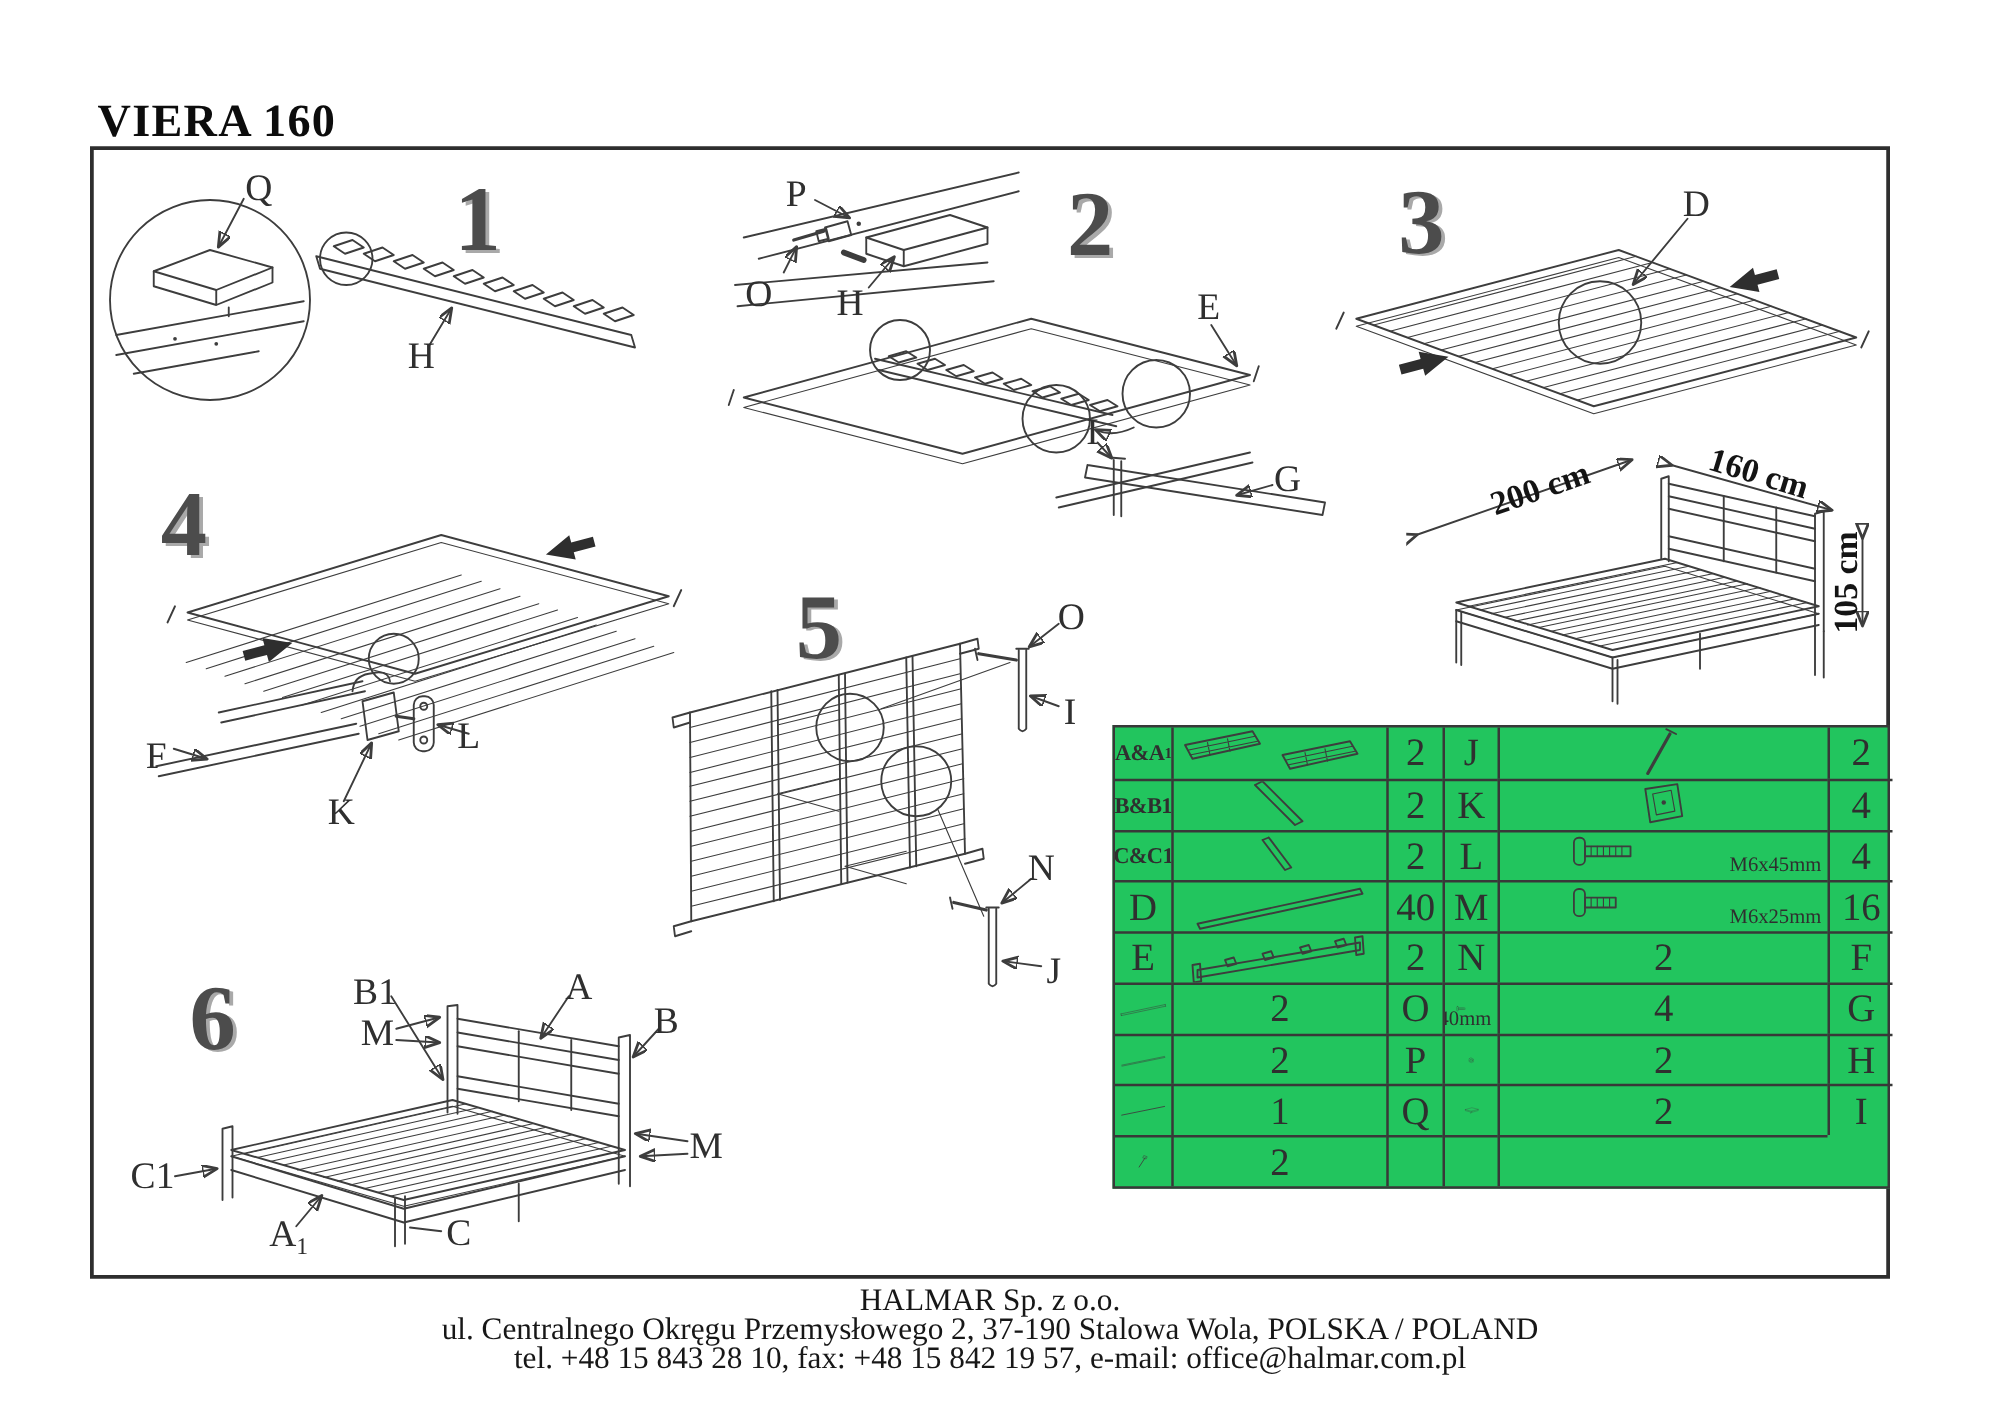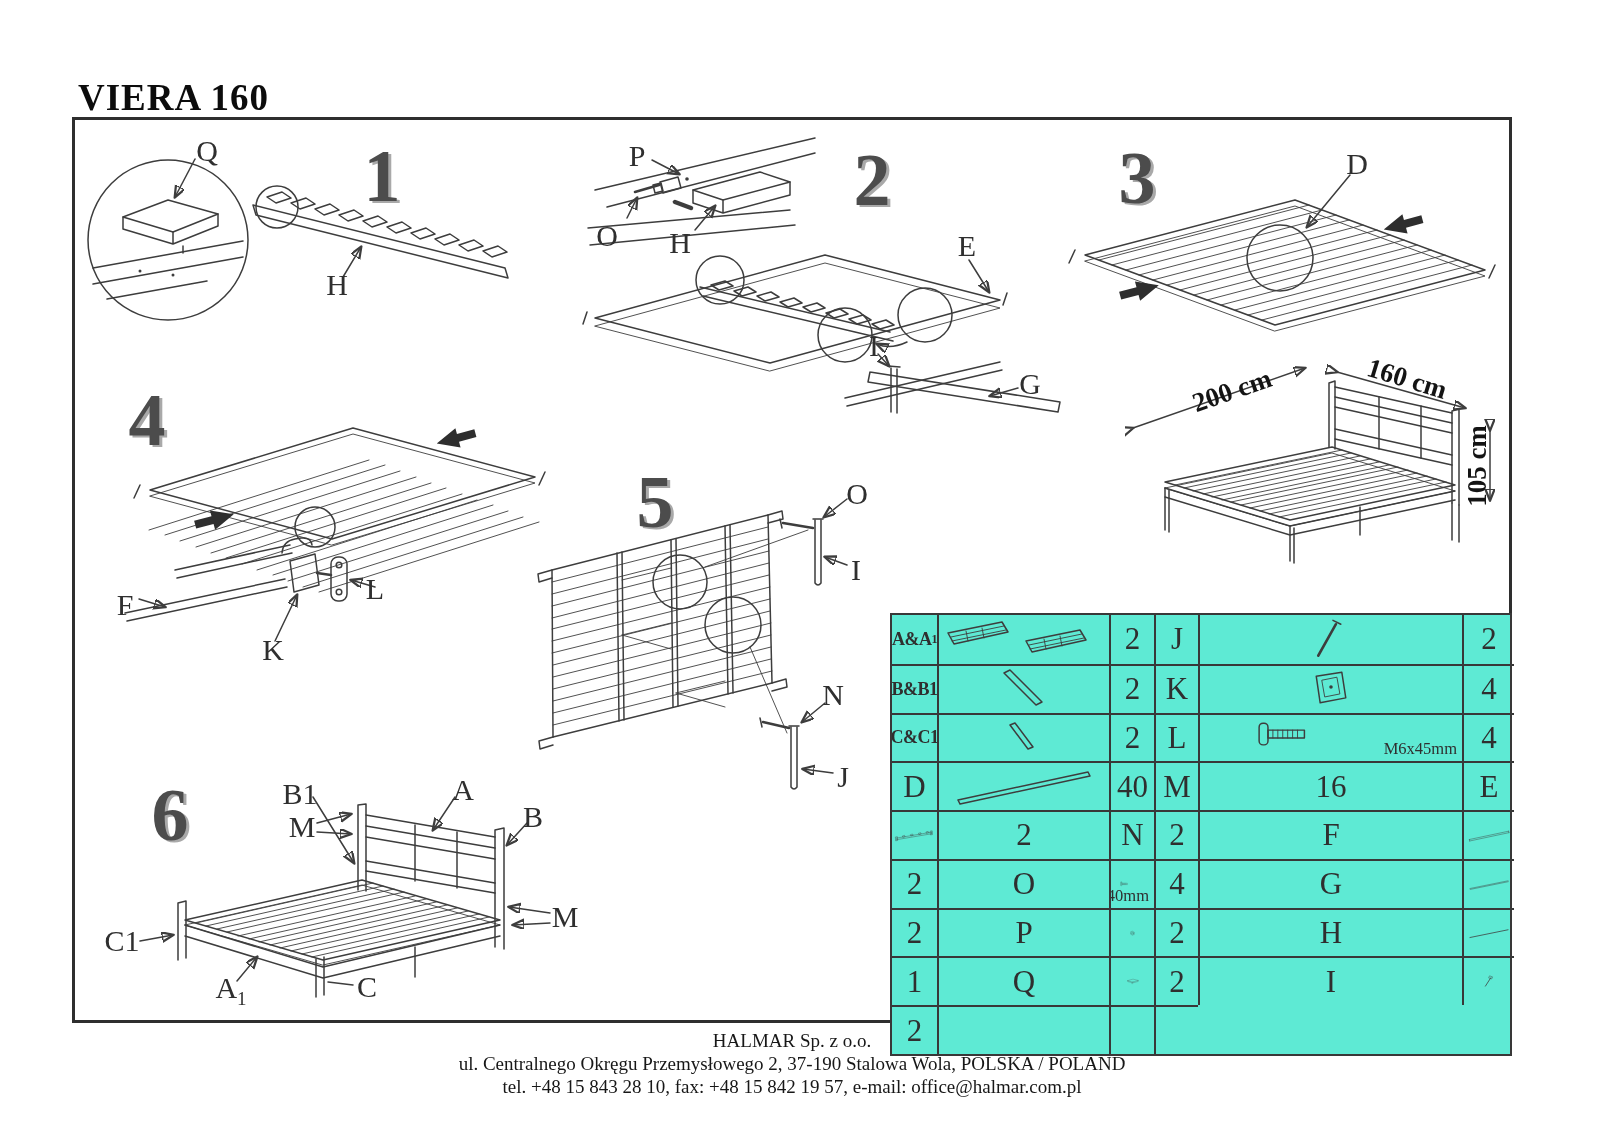--- a/index.html
+++ b/index.html
@@ -16,34 +16,34 @@
   .art .fill{fill:#2e2e2e;stroke:none;}
   .art .dotf{fill:#3d3d3d;stroke:none;}
   .lbl{position:absolute;font-size:30px;color:#2f2f2f;transform:translate(-50%,-50%);white-space:nowrap;line-height:1;}
   .lbl sub{font-size:19px;}
   .stepnum{position:absolute;font-size:74px;font-weight:700;color:#4c4c4c;transform:translate(-50%,-50%);
            text-shadow:3px 2px 0 #a9a9a9;line-height:1;}
   .dim{position:absolute;font-size:27px;font-weight:700;color:#141414;white-space:nowrap;line-height:1;}
   .dim.rotl{transform:translate(-50%,-50%) rotate(-19deg);}
   .dim.rotr{transform:translate(-50%,-50%) rotate(17deg);}
   .dim.rotv{transform:translate(-50%,-50%) rotate(-90deg);}
-  .ptable{position:absolute;left:890px;top:613px;width:622px;height:443px;display:grid;
+  .ptable{position:absolute;left:890px;top:580px;width:622px;height:371px;display:grid;
           grid-template-columns:45px 172px 45px 44px 264px 52px;grid-template-rows:repeat(9,1fr);
-          border:2.5px solid #383838;box-sizing:border-box;background:#5eead4;}
+          border:2.5px solid #383838;box-sizing:border-box;background:#22c55e;}
   .pc{border-left:2px solid #383838;border-top:2px solid #383838;display:flex;align-items:center;
       justify-content:center;position:relative;box-sizing:border-box;color:#2f2f2f;overflow:hidden;}
   .pc:nth-child(-n+6){border-top:none;}
   .pc:nth-child(6n+1){border-left:none;}
   .pc.letter{font-size:31px;}
   .pc.qty{font-size:31px;}
   .pc.cond{font-size:18px;font-weight:600;letter-spacing:-0.5px;}
   .pc.cond sub{font-size:12px;}
   .pc svg{display:block;}
   .note{position:absolute;right:5px;bottom:2px;font-size:16.5px;font-weight:400;color:#2f2f2f;}
-  .footer{position:absolute;left:72px;top:1029px;width:1440px;text-align:center;font-size:19px;
+  .footer{position:absolute;left:72px;top:1029px;width:1440px;text-align:center;font-size:25px;
           line-height:23px;color:#171717;}
 </style>
 </head>
 <body>
 
 <div class="page">
 
   <div class="title">VIERA 160</div>
   <div class="border-box"></div>
 
@@ -341,20 +341,28 @@
         <span>D</span>
         <sub></sub>
       </div>
     <div class="pc">
       <svg class="art" style="position:static" width="168" height="45" viewBox="0 0 168 45">
         <path d="M18,36 L148,8 M20,40 L150,12 M18,36 L20,40 M148,8 L150,12"></path>
       </svg>
     </div>
     <div class="pc qty">40</div>
     <div class="pc letter">M</div>
+    <div class="pc">
+      <svg class="art" style="position:static" width="258" height="45" viewBox="0 0 262 45">
+        <rect x="58" y="8" width="9" height="22" rx="4"></rect>
+          <rect x="67" y="15" width="25" height="8"></rect>
+        <path class="thin" d="M72,15 L72,23 M77,15 L77,23 M82,15 L82,23 M87,15 L87,23"></path>
+      </svg>
+      <span class="note">M6x25mm</span>
+    </div>
     <div class="pc qty">16</div>
 
     <div class="pc letter">
         <span>E</span>
         <sub></sub>
       </div>
     <div class="pc">
       <svg class="art" style="position:static" width="168" height="45" viewBox="0 0 168 45">
         <path d="M18,32 L148,10 M18,38 L148,16 M18,32 L18,38 M148,10 L148,16"></path>
         <path d="M40,24 l7,-2 l2,5 l-7,2 z M70,19 l7,-2 l2,5 l-7,2 z M100,14 l7,-2 l2,5 l-7,2 z M128,9 l7,-2 l2,5 l-7,2 z"></path>

